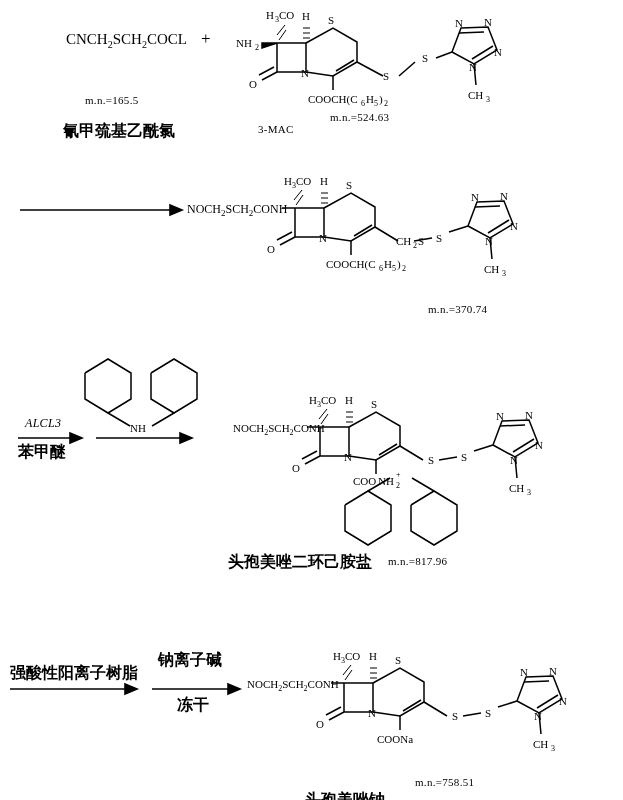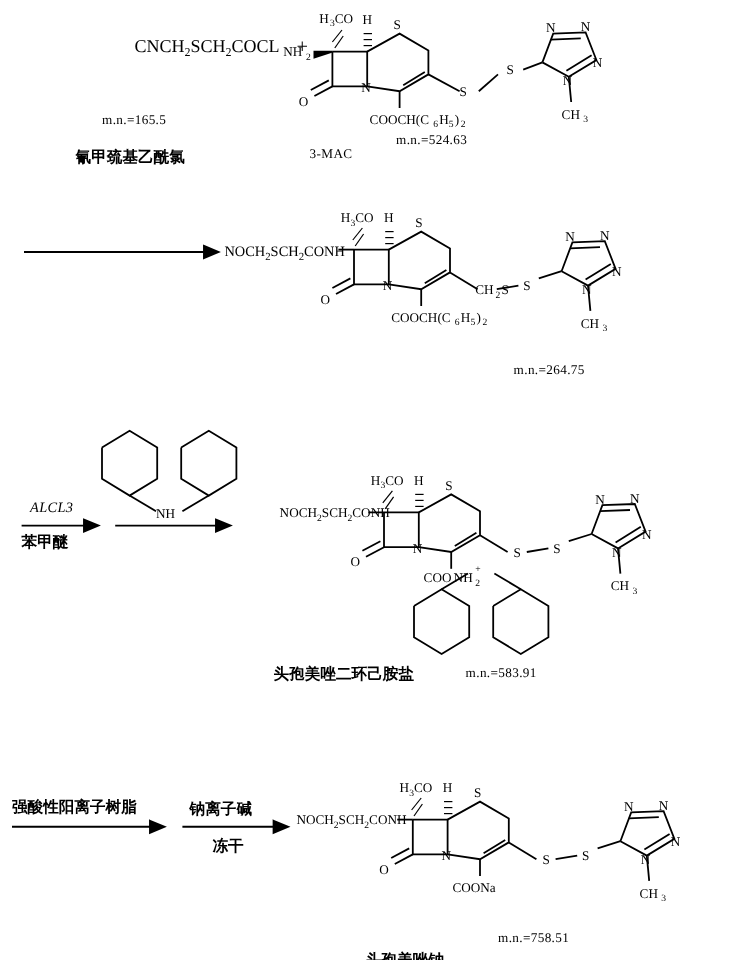--- a/index.html
+++ b/index.html
@@ -1,22 +1,22 @@
 <!DOCTYPE html>
 <html><head>
 <meta charset="utf-8">
 <style>
   html,body{margin:0;padding:0;background:#fff;}
   body{width:623px;height:800px;position:relative;
        font-family:"Liberation Serif","DejaVu Serif",serif;color:#000;}
   .stage{position:absolute;}
   .lbl{position:absolute;white-space:nowrap;font-size:11px;line-height:1;}
-  .lbl.cn{font-family:Liberation Serif, serif;font-size:13px;font-weight:600;}
+  .lbl.cn{font-family:Liberation Mono, monospace;font-size:16px;font-weight:600;}
   .lbl.mn{font-family:"Liberation Serif",serif;font-size:11px;letter-spacing:.3px;}
-  .lbl.big{font-size:15px;margin-left:46px;}
+  .lbl.big{font-size:15px;}
   svg{position:absolute;top:0;left:0;overflow:visible;}
   svg text{font-family:"Liberation Serif","DejaVu Serif",serif;font-size:11px;fill:#000;}
   svg text.sm{font-size:8px;}
   .atom{font-size:11px;}
   line,polyline,polygon,path{stroke:#000;}
 </style>
 </head>
 <body>
 
 <div class="stage" style="left:0;top:0;width:623px;height:150px;">
@@ -101,21 +101,21 @@
     <g stroke="#000" stroke-width="1.6" fill="#000">
       <line x1="20" y1="35" x2="170" y2="35"></line>
       <polygon points="170,30 182,35 170,40"></polygon>
     </g>
   </svg>
 
   <div class="lbl" style="left:187px;top:28px;font-size:12px;">
     <span>NOCH</span><sub style="font-size:9px">2</sub>SCH<sub style="font-size:9px">2</sub>CONH
   </div>
 
-  <div class="lbl mn" style="left:428px;top:129px;">m.n.=264.75</div>
+  <div class="lbl mn" style="left:428px;top:129px;">m.n.=370.74</div>
 
   <svg width="623" height="150">
     <g fill="none" stroke="#000" stroke-width="1.5">
       <polyline points="295,33 295,62 324,62 324,33 295,33"></polyline>
       <line x1="295" y1="62" x2="280" y2="70"></line>
       <line x1="292" y1="57" x2="277" y2="65"></line>
       <polyline points="324,33 351,18 375,32 375,52 351,66 324,62"></polyline>
       <line x1="372" y1="50" x2="354" y2="61"></line>
       <line x1="375" y1="52" x2="398" y2="66"></line>
       <line x1="414" y1="66" x2="432" y2="63"></line>
@@ -180,21 +180,21 @@
       <line x1="152" y1="81" x2="174" y2="68"></line>
     </g>
     <text x="130" y="87" class="atom" fill="#000">NH</text>
   </svg>
 
   <div class="lbl" style="left:233px;top:78px;font-size:11px;">
     <span>NOCH</span><sub style="font-size:8px">2</sub>SCH<sub style="font-size:8px">2</sub>CONH
   </div>
 
   <div class="lbl cn" style="left:228px;top:210px;">头孢美唑二环己胺盐</div>
-  <div class="lbl mn" style="left:388px;top:211px;">m.n.=583.91</div>
+  <div class="lbl mn" style="left:388px;top:211px;">m.n.=817.96</div>
 
   <svg width="623" height="250">
     <g fill="none" stroke="#000" stroke-width="1.5">
       <polyline points="320,82 320,111 349,111 349,82 320,82"></polyline>
       <line x1="320" y1="111" x2="305" y2="119"></line>
       <line x1="317" y1="106" x2="302" y2="114"></line>
       <polyline points="349,82 376,67 400,81 400,101 376,115 349,111"></polyline>
       <line x1="397" y1="99" x2="379" y2="110"></line>
       <line x1="400" y1="101" x2="423" y2="115"></line>
       <line x1="439" y1="115" x2="457" y2="112"></line>
@@ -236,21 +236,21 @@
         <text x="378" y="140" class="atom">NH</text>
         <text x="396" y="143" class="sm">2</text>
         <text x="396" y="132" class="sm">+</text>
     </g>
   </svg>
 </div>
 
 <div class="stage" style="left:0;top:635px;width:623px;height:165px;">
 
   <div class="lbl cn" style="left:10px;top:31px;">强酸性阳离子树脂</div>
-  <div class="lbl cn" style="left:158px;top:32px;">钠离子碱</div>
+  <div class="lbl cn" style="left:158px;top:18px;">钠离子碱</div>
   <div class="lbl cn" style="left:177px;top:63px;">冻干</div>
 
   <svg width="623" height="165">
     <g stroke="#000" stroke-width="1.6" fill="#000">
       <line x1="10" y1="54" x2="125" y2="54"></line>
       <polygon points="125,49 137,54 125,59"></polygon>
       <line x1="152" y1="54" x2="228" y2="54"></line>
       <polygon points="228,49 240,54 228,59"></polygon>
     </g>
   </svg>

